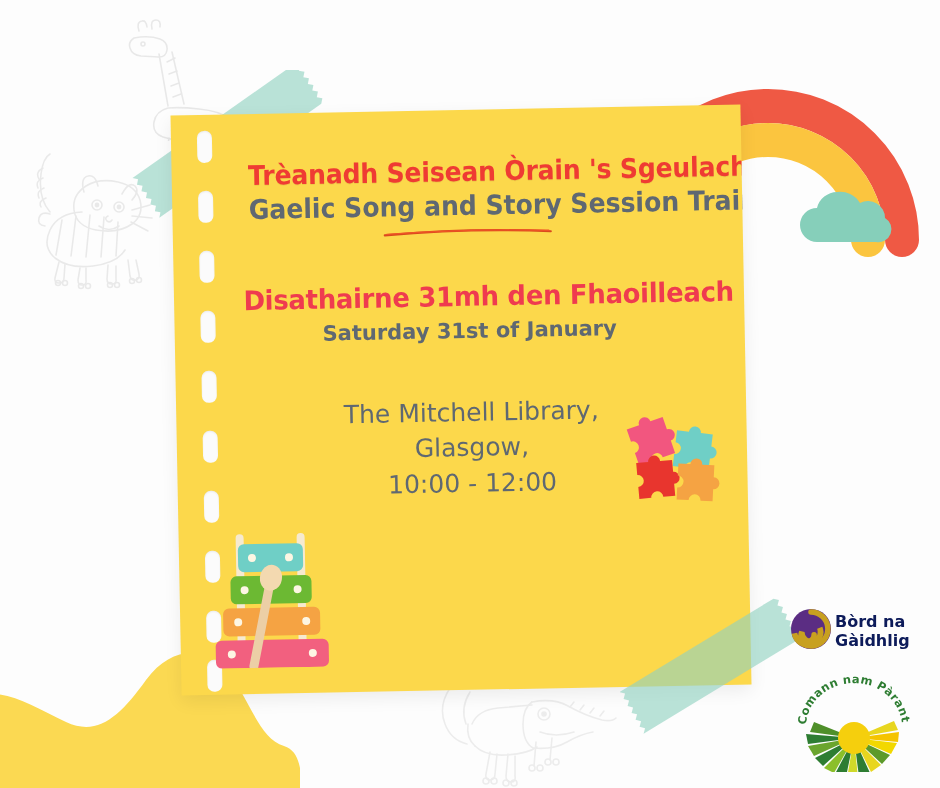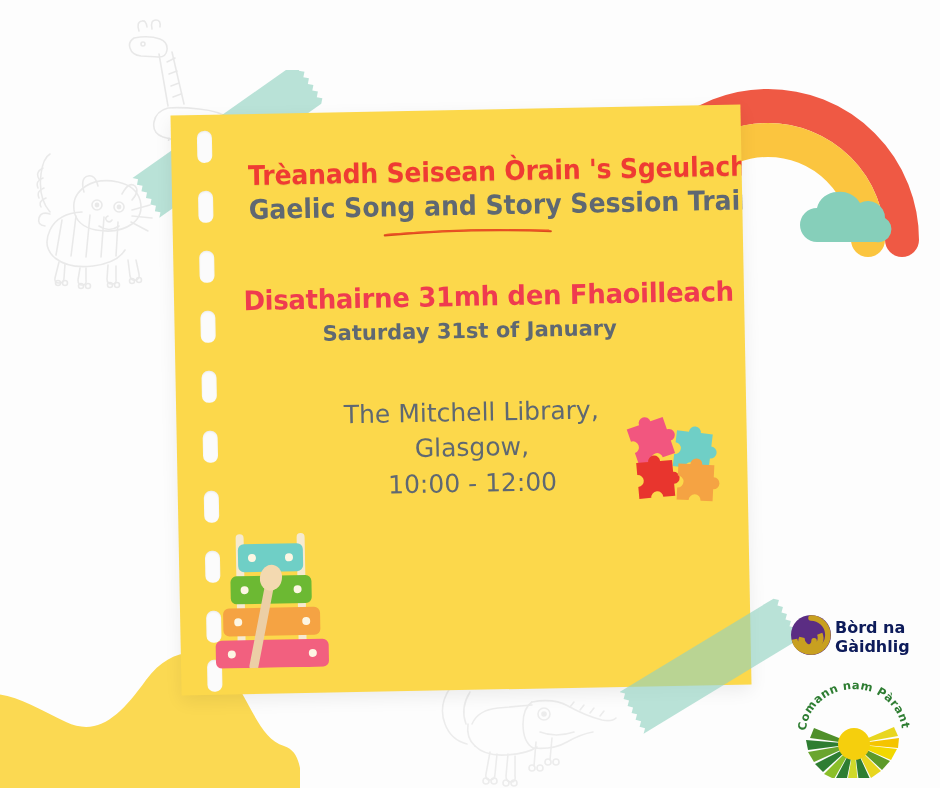--- a/index.html
+++ b/index.html
@@ -93,21 +93,21 @@
     font-size:25px;
     line-height:1.42;
   }
   .t-venue div{white-space:nowrap;}
 
   
   .puzzle{position:absolute;right:24px;top:305px;width:100px;height:92px;pointer-events:none;}
   .xylo{position:absolute;left:32px;bottom:26px;width:122px;height:140px;pointer-events:none;}
 
   
-  .logos{position:absolute;right:8px;bottom:10px;width:150px;}
+  .logos{position:absolute;right:8px;bottom:16px;width:150px;}
   .logo-bord{width:130px;height:52px;display:block;margin:0 0 18px 8px;}
   .logo-cnp{width:120px;height:96px;display:block;margin-left:12px;}
 </style>
 </head>
 <body>
 
 <div class="stage">
 
   <div class="doodle" style="left:112px;top:16px;width:130px;height:125px;">
     <svg viewBox="0 0 130 125" width="130" height="125" fill="none" stroke="#d8d8d8" stroke-width="1.6" stroke-linecap="round" stroke-linejoin="round">

